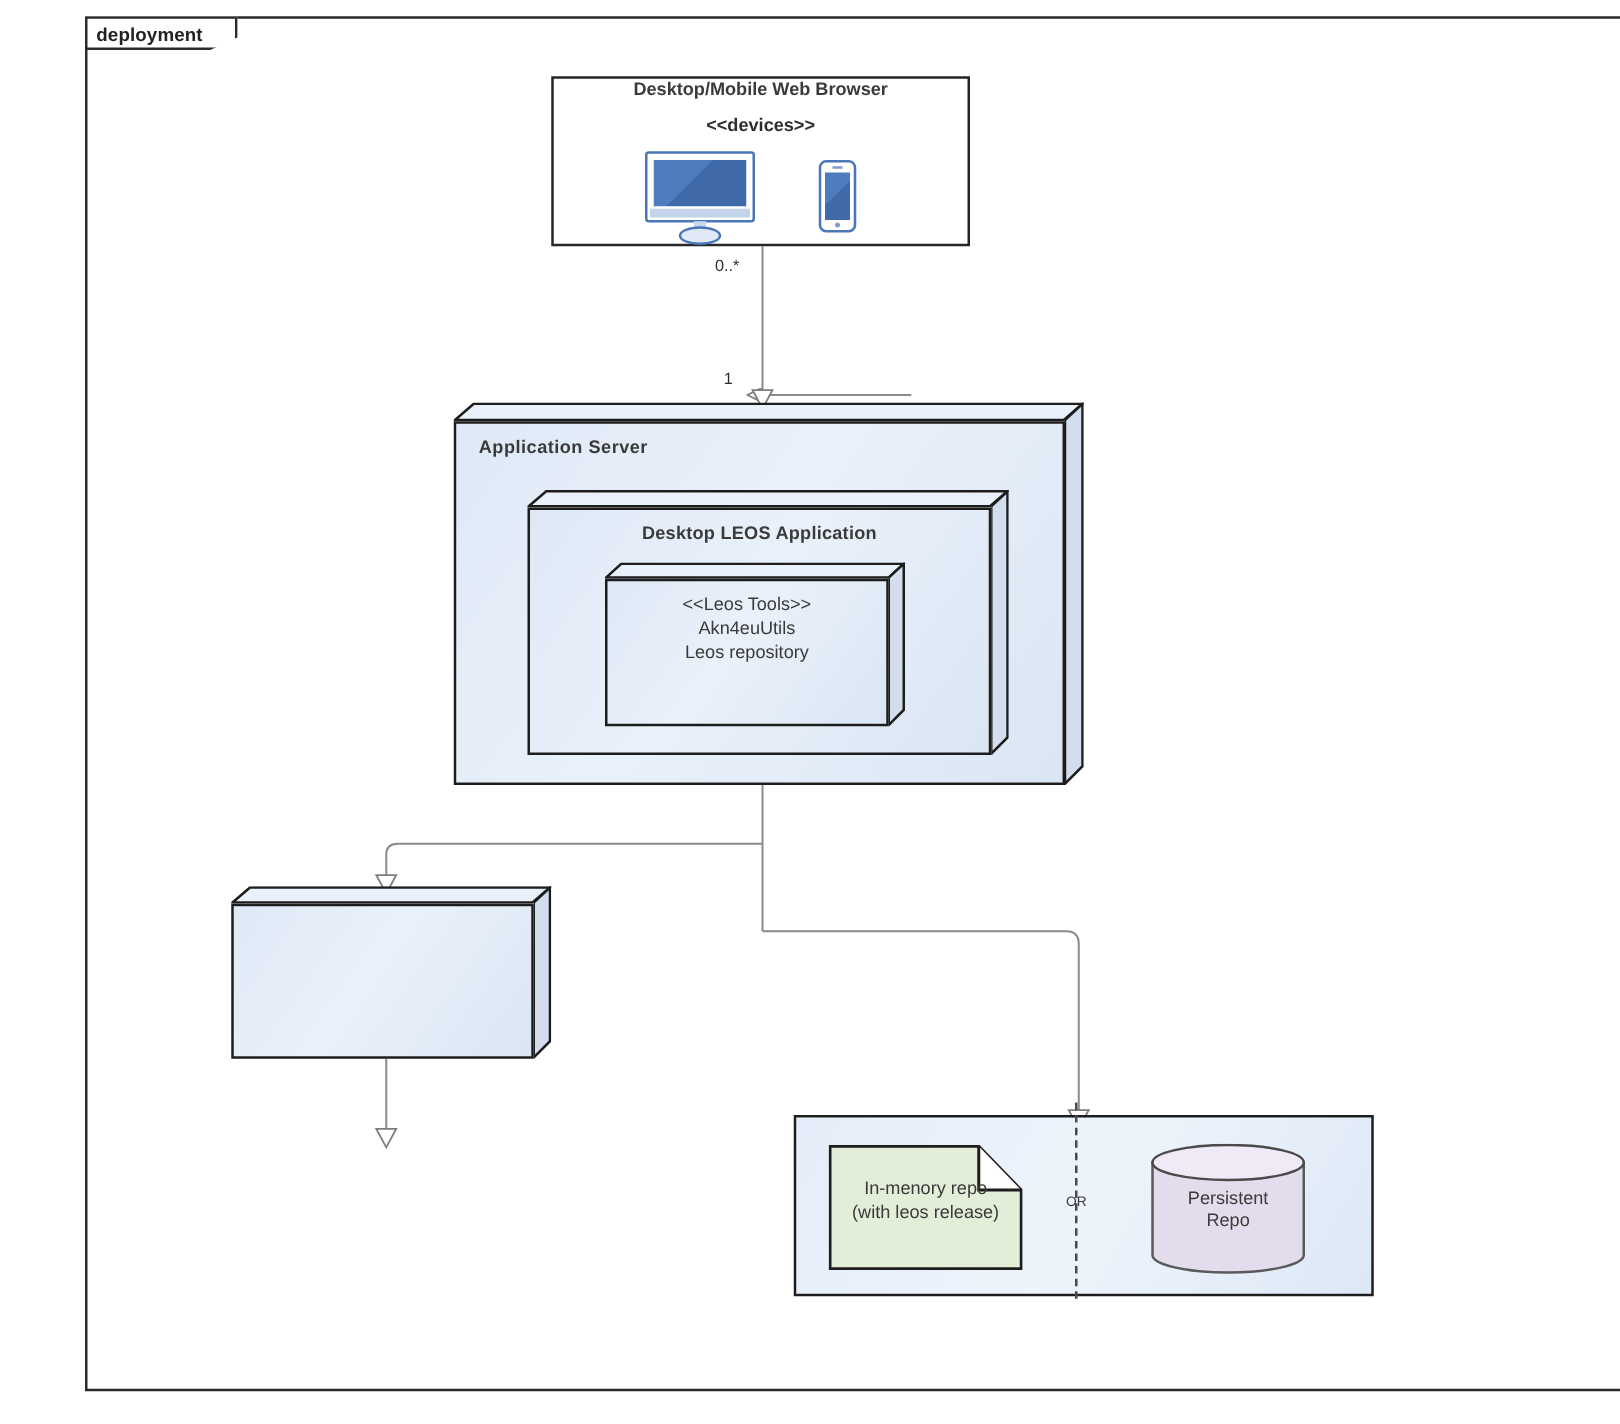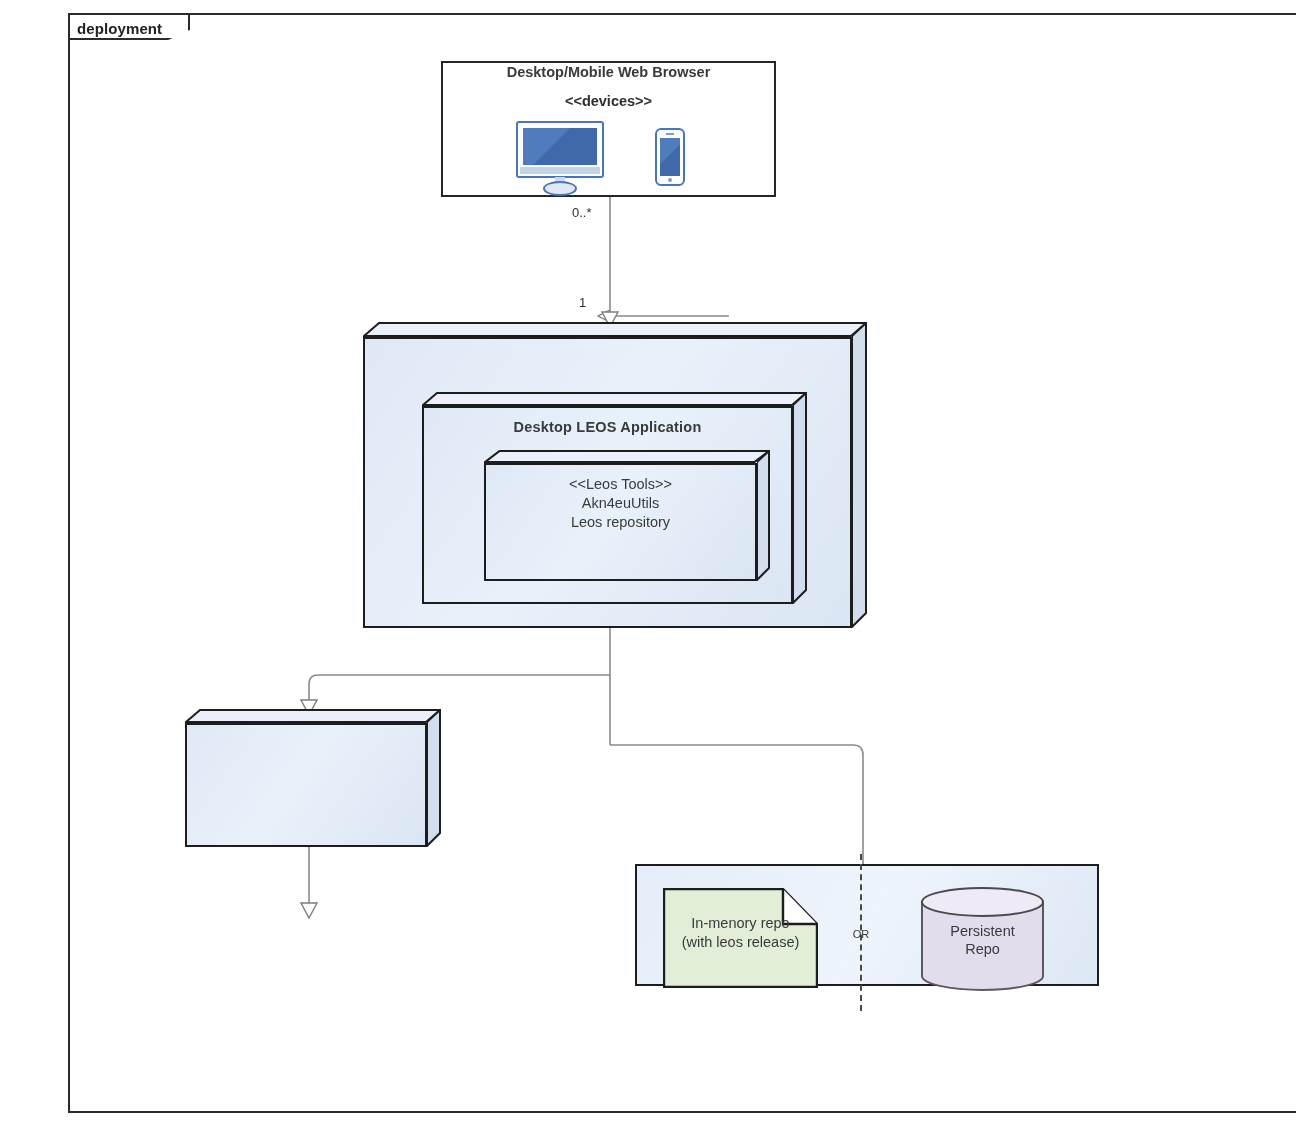--- a/index.html
+++ b/index.html
@@ -63,21 +63,21 @@
   .lbl-ctr{text-align:center;font-weight:700;letter-spacing:.2px;}
   .lbl-ctr-n{text-align:center;font-weight:400;}
 
   
   .cyl{position:absolute;}
   .cyl svg{position:absolute;left:0;top:0;}
   .cyl .cap-txt{position:absolute;left:0;right:0;top:50%;transform:translateY(-50%);
         text-align:center;font-size:14.5px;line-height:18px;color:#3a3a3a;}
 
   
-  .panel{position:absolute;left:594px;top:864px;width:464px;height:122px;
+  .panel{position:absolute;left:594px;top:892px;width:464px;height:145px;
         border:2px solid #1d1d1d;box-sizing:border-box;
         background:linear-gradient(120deg,#e4edf9 0%,#eef4fb 50%,#dde8f6 100%);}
   .divider{position:absolute;left:223px;top:-12px;height:157px;border-left:2px dashed #4a4a4a;}
   .or-lbl{position:absolute;left:196px;top:62px;width:56px;text-align:center;
         font-size:11px;color:#3a3a3a;}
 
   
   .note{position:absolute;left:26px;top:22px;width:155px;height:100px;}
   .note svg{display:block;}
   .note .ntxt{position:absolute;left:0;right:0;top:26px;text-align:center;
@@ -149,38 +149,39 @@
       <svg viewBox="0 0 504 15" preserveAspectRatio="none">
         <polygon points="1,14 16,1 503,1 488,14" fill="#eaf1fa" stroke="#1d1d1d" stroke-width="2"></polygon>
       </svg>
     </div>
     <div class="side">
       <svg viewBox="0 0 15 306" preserveAspectRatio="none">
         <polygon points="0,14 14,1 14,291 0,305" fill="#d2deee" stroke="#1d1d1d" stroke-width="2"></polygon>
       </svg>
     </div>
     <div class="face"></div>
+    <div class="label lbl-left">Application Server</div>
   </div>
 
   <div class="node3d" style="left:381px;top:392px;width:385px;height:212px;--d:14px;">
     <div class="top">
       <svg viewBox="0 0 385 14" preserveAspectRatio="none">
         <polygon points="1,13 15,1 384,1 370,13" fill="#eaf1fa" stroke="#1d1d1d" stroke-width="2"></polygon>
       </svg>
     </div>
     <div class="side">
       <svg viewBox="0 0 14 212" preserveAspectRatio="none">
         <polygon points="0,13 13,1 13,198 0,211" fill="#d2deee" stroke="#1d1d1d" stroke-width="2"></polygon>
       </svg>
     </div>
     <div class="face"></div>
     <div class="label lbl-ctr">Desktop LEOS Application</div>
   </div>
 
-  <div class="node3d" style="left:443px;top:450px;width:286px;height:131px;--d:13px;">
+  <div class="node3d" style="left:443px;top:450px;width:240px;height:131px;--d:13px;">
     <div class="top">
       <svg viewBox="0 0 258 13" preserveAspectRatio="none">
         <polygon points="1,12 14,1 257,1 244,12" fill="#eaf1fa" stroke="#1d1d1d" stroke-width="2"></polygon>
       </svg>
     </div>
     <div class="side">
       <svg viewBox="0 0 13 131" preserveAspectRatio="none">
         <polygon points="0,12 12,1 12,118 0,130" fill="#d2deee" stroke="#1d1d1d" stroke-width="2"></polygon>
       </svg>
     </div>

